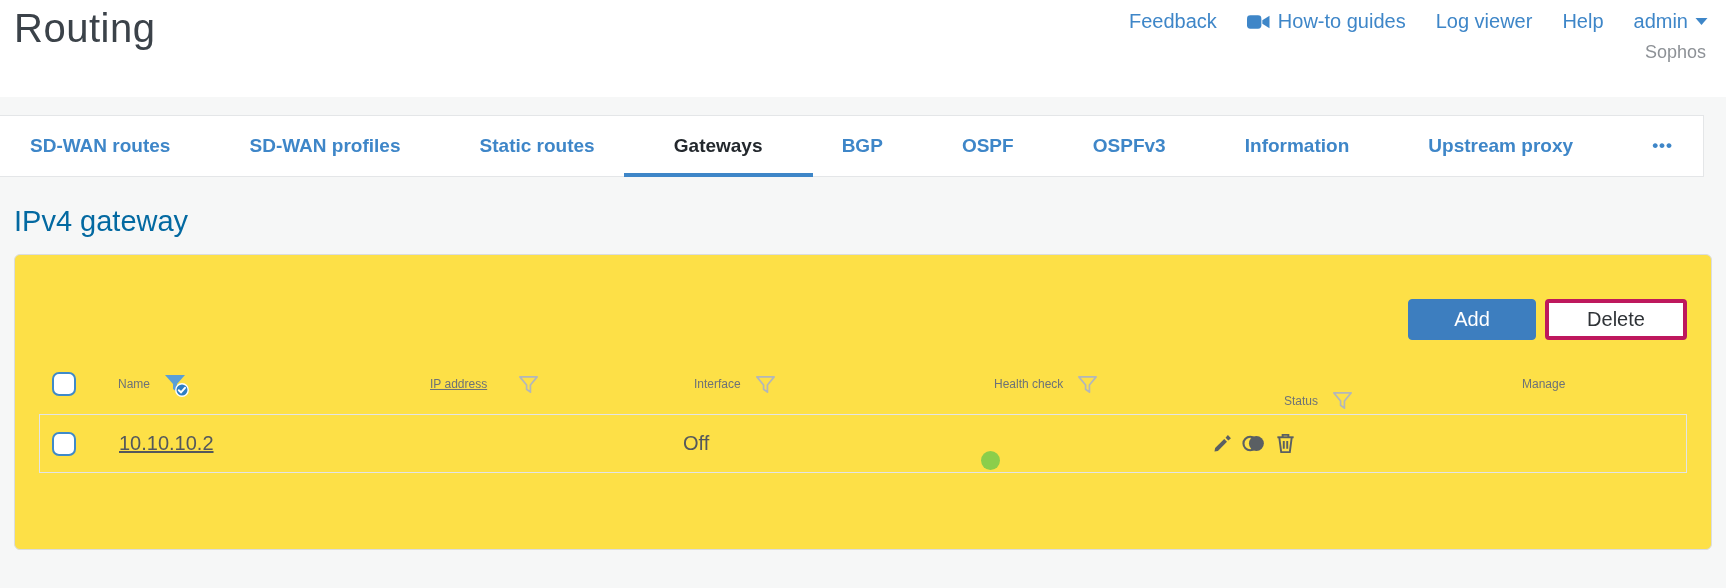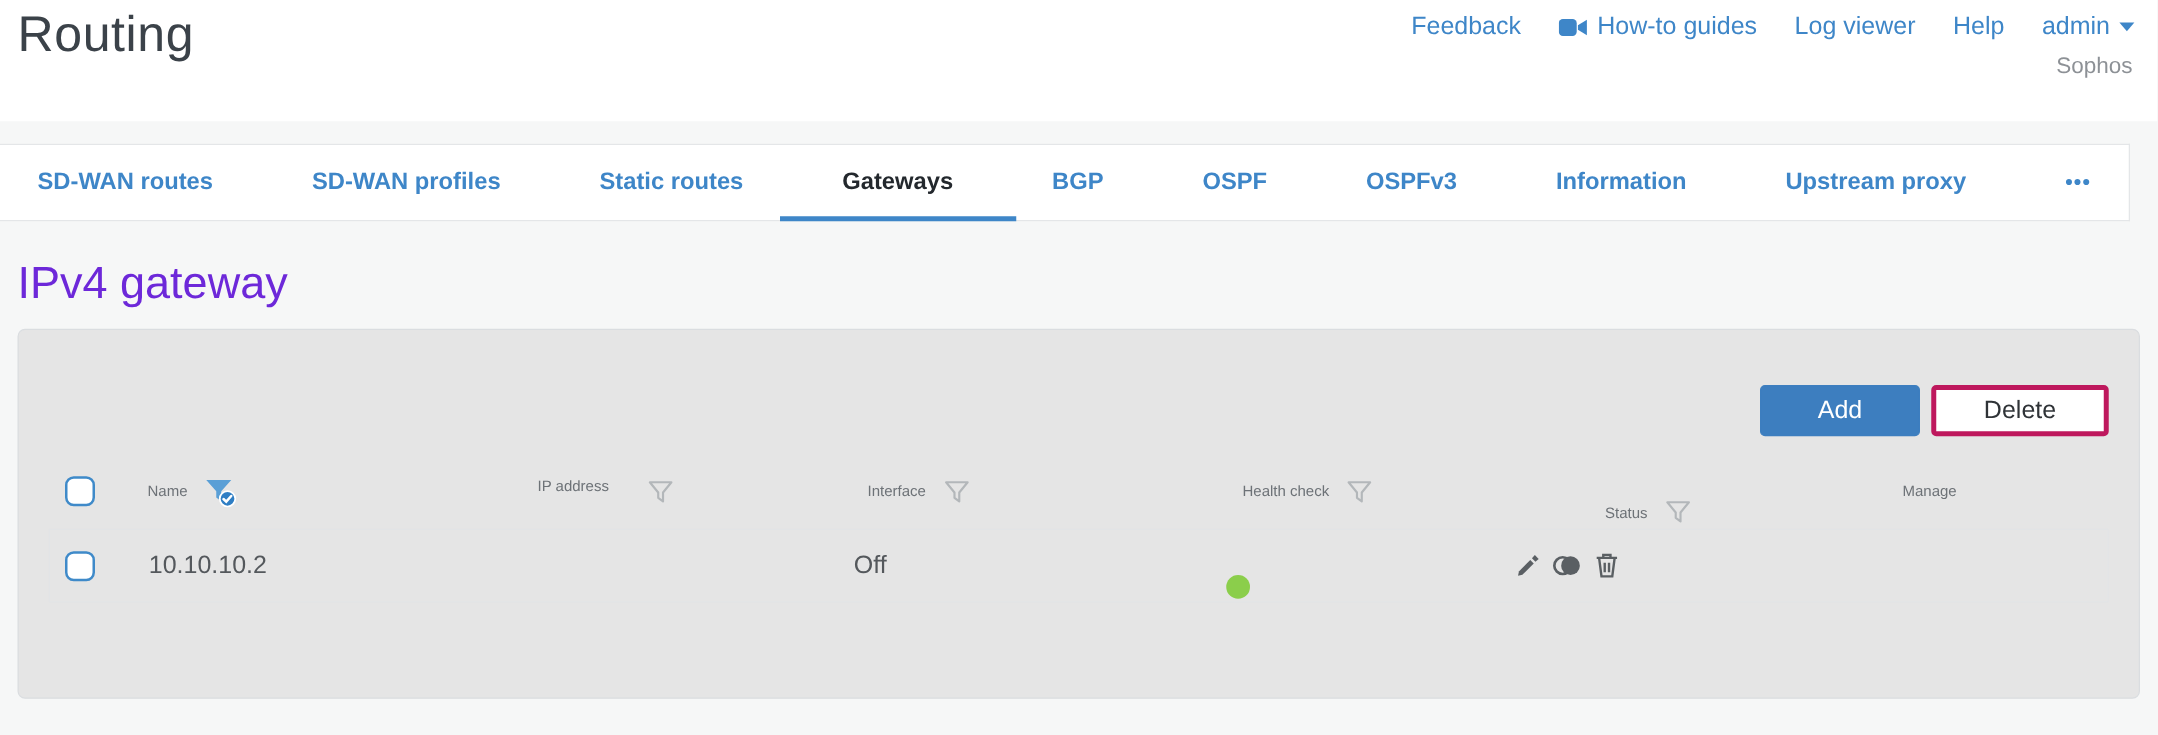--- a/index.html
+++ b/index.html
@@ -75,27 +75,27 @@
     left:-46px; right:-46px; bottom:-1px;
     height:4px;
     background:#3e86c8;
   }
   .tab-overflow { letter-spacing:1px; font-size:17px; }
 
   
   .content { padding:0 14px; }
   .section-title {
     margin-top:28px;
-    font-size:36px;
+    font-size:29px;
     font-weight:400;
-    color:#6d28d9;
+    color:#0369a1;
   }
   .panel {
     margin-top:16px;
-    background:#e5e5e5;
+    background:#fde047;
     border:1px solid #dadde0;
     border-radius:6px;
     height:296px;
     padding:0 24px;
     position:relative;
   }
   .actions {
     display:flex;
     justify-content:flex-end;
     gap:9px;
@@ -139,21 +139,21 @@
   }
   .trow {
     display:flex;
     align-items:center;
     height:57px;
     font-size:20px;
     color:#54585c;
   }
   .c1 { width:64px; padding-left:13px; flex:none; }
   .c2 { width:312px; padding-left:15px; flex:none; display:flex; align-items:center; gap:13px; }
-  .c3 { width:264px; padding-left:15px; flex:none; display:flex; gap:30px; }
+  .c3 { width:264px; padding-left:15px; flex:none; display:flex; align-items:center; gap:30px;text-decoration:underline; }
   .c4 { width:300px; padding-left:15px; flex:none; display:flex; align-items:center; gap:13px; }
   .c5 { width:290px; padding-left:15px; flex:none; display:flex; align-items:center; gap:13px; }
   .c6 { width:238px; padding-left:15px; flex:none; display:flex; align-items:center; gap:13px;margin-top:33px; }
   .c7 { flex:1; padding-left:15px; display:flex; align-items:center; gap:7px; }
   .rows .c1 { padding-left:12px; }
 
   .checkbox {
     width:24px; height:24px;
     border:2.5px solid #3f8ac9;
     border-radius:7px;

